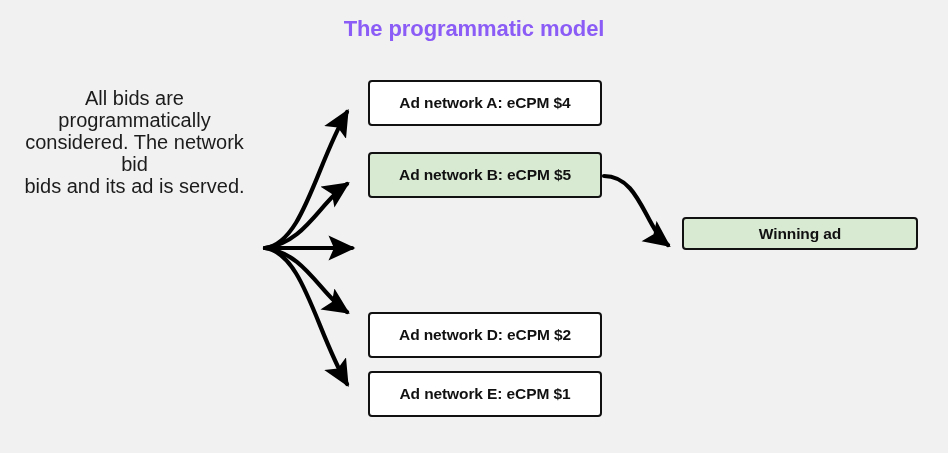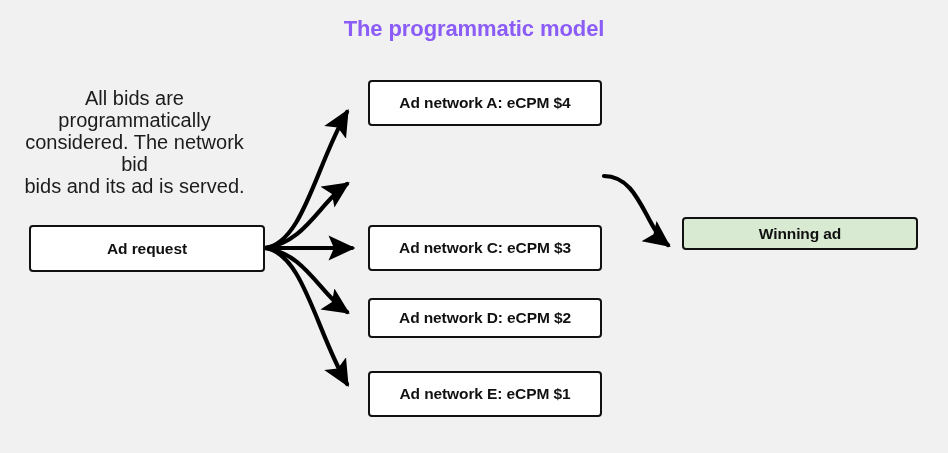--- a/index.html
+++ b/index.html
@@ -64,21 +64,21 @@
   }
   .node.white { background: #ffffff; }
   .node.green { background: #d9ead3; }
 
   #node-ad-request {
     left: 29px; top: 225px; width: 236px; height: 47px;
   }
   #node-net-0 { left: 368px; top: 80px;  width: 234px; height: 46px; }
   #node-net-1 { left: 368px; top: 152px; width: 234px; height: 46px; }
   #node-net-2 { left: 368px; top: 225px; width: 234px; height: 46px; }
-  #node-net-3 { left: 368px; top: 298px; width: 234px; height: 40px; }
+  #node-net-3 { left: 368px; top: 312px; width: 234px; height: 46px; }
   #node-net-4 { left: 368px; top: 371px; width: 234px; height: 46px; }
   #node-winning-ad {
     left: 682px; top: 217px; width: 236px; height: 33px;
   }
 </style>
 </head>
 <body>
 
 <div id="canvas">
 
@@ -103,32 +103,29 @@
 
     <path d="M265,248 L352,248" fill="none" stroke="#000000" stroke-width="4.2" stroke-linecap="round" marker-end="url(#arrowhead)"></path>
 
     <path d="M265,248 C305,253 320,294 347,312" fill="none" stroke="#000000" stroke-width="4.2" stroke-linecap="round" marker-end="url(#arrowhead)"></path>
 
     <path d="M265,248 C303,253 316,331 347,384" fill="none" stroke="#000000" stroke-width="4.2" stroke-linecap="round" marker-end="url(#arrowhead)"></path>
 
     <path d="M604,176 C640,176 645,228 668,245" fill="none" stroke="#000000" stroke-width="4.2" stroke-linecap="round" marker-end="url(#arrowhead)"></path>
   </svg>
 
-  <div class="node white" id="node-ad-request">
-    <span>Ad request</span>
-  </div>
 
   <div class="node white" id="node-net-0">
     <span>Ad network A: eCPM $4</span>
   </div>
 
+  <div class="node green" id="node-net-1">
+    <span>Ad network B: eCPM $5</span>
+  </div>
 
-  <div class="node white" id="node-net-2">
-    <span>Ad network C: eCPM $3</span>
-  </div>
 
   <div class="node white" id="node-net-3">
     <span>Ad network D: eCPM $2</span>
   </div>
 
   <div class="node white" id="node-net-4">
     <span>Ad network E: eCPM $1</span>
   </div>
 
   <div class="node green" id="node-winning-ad">

